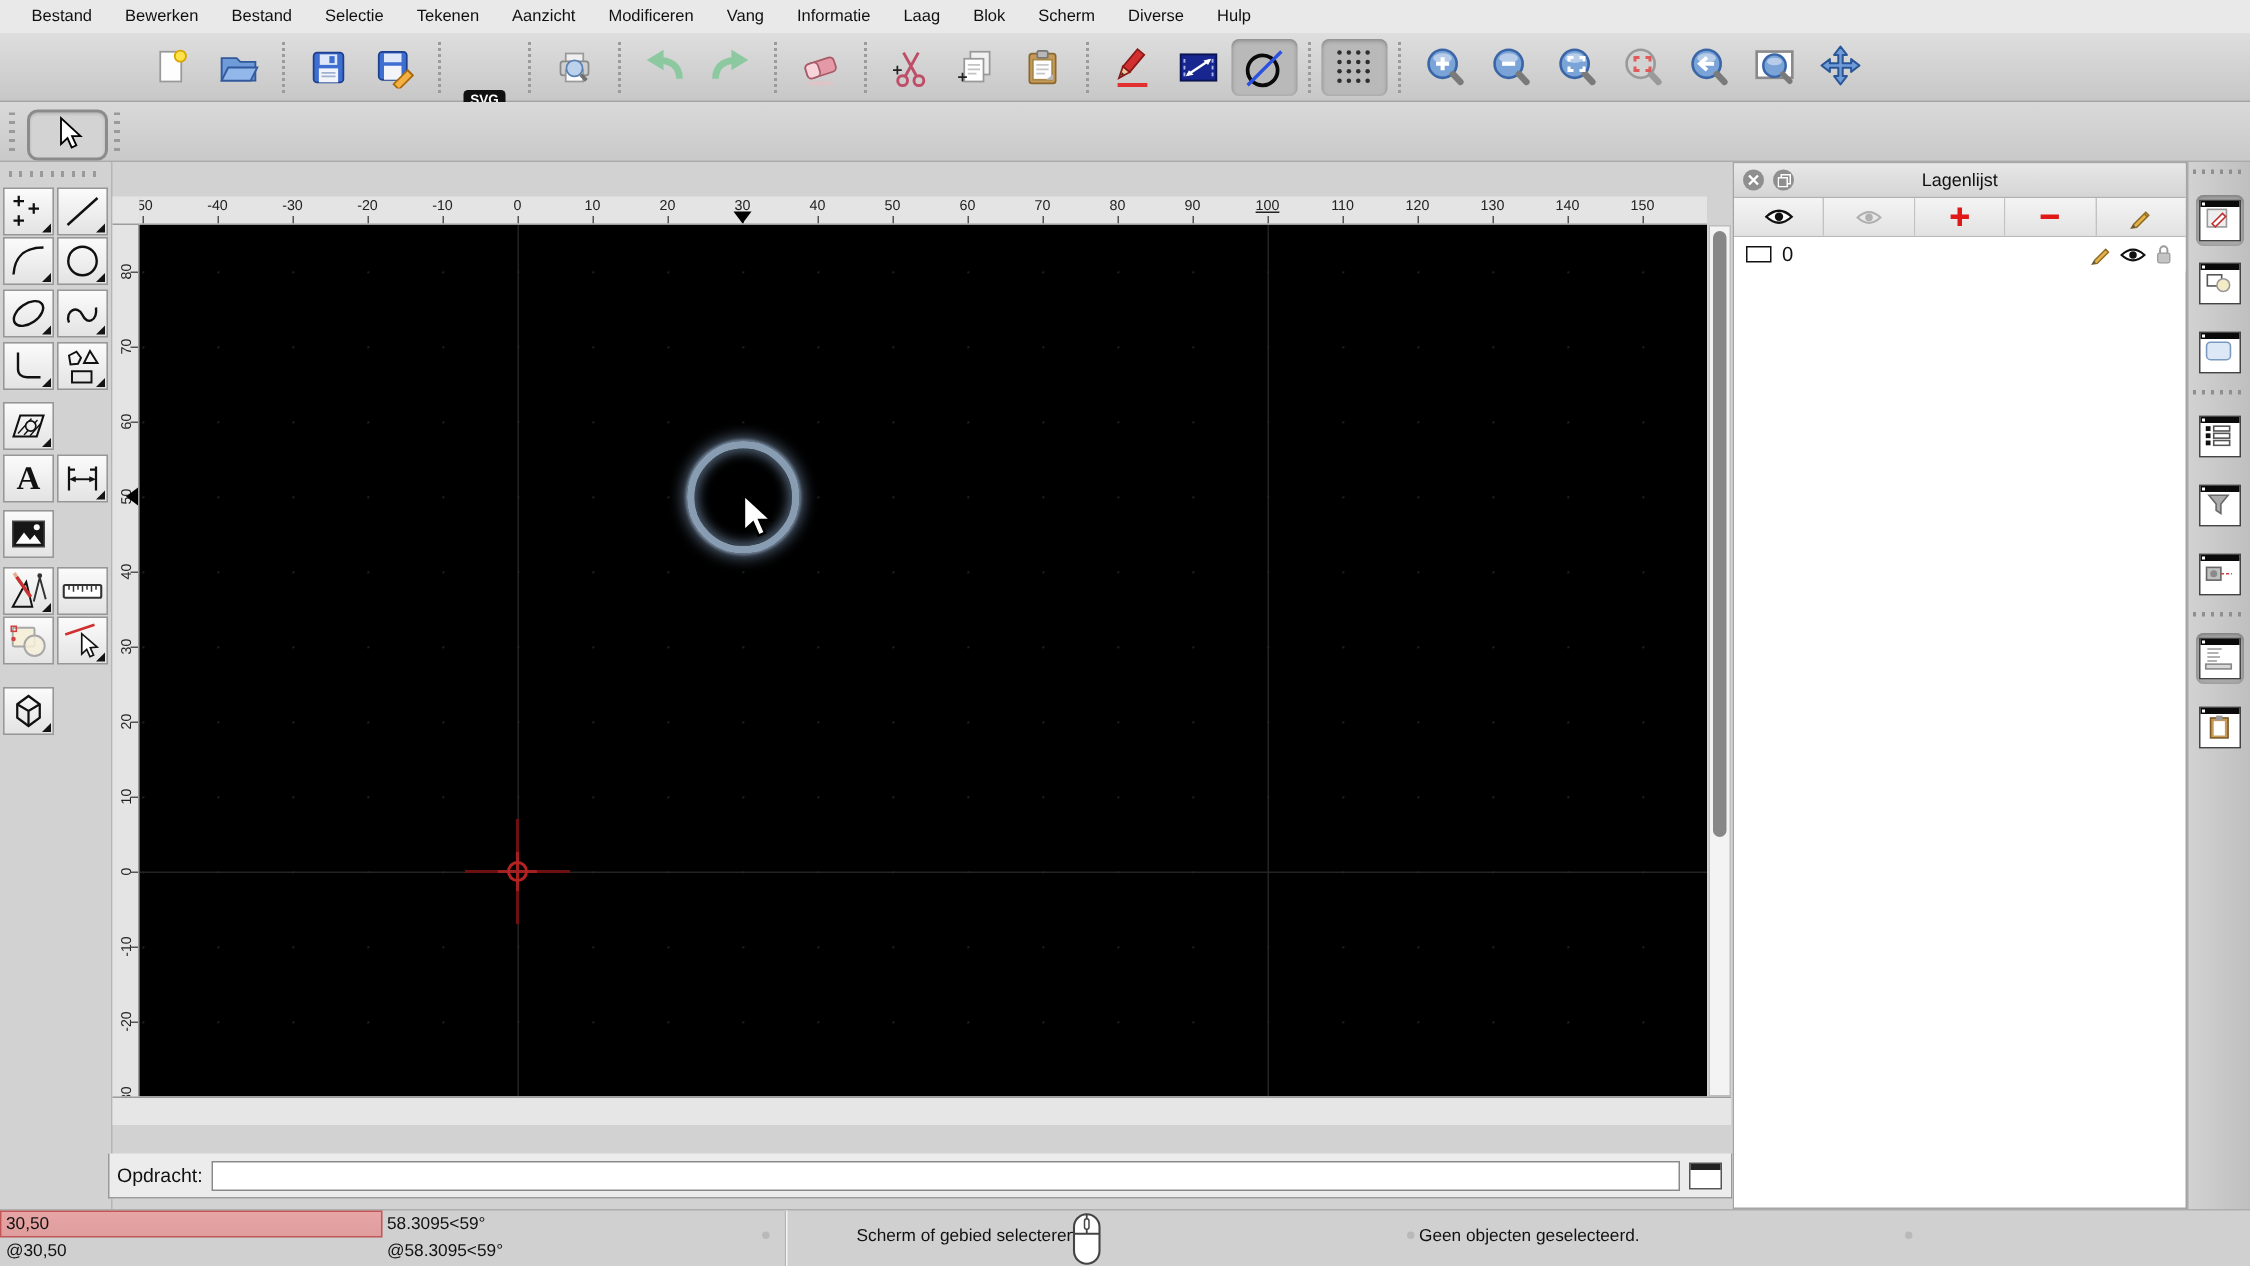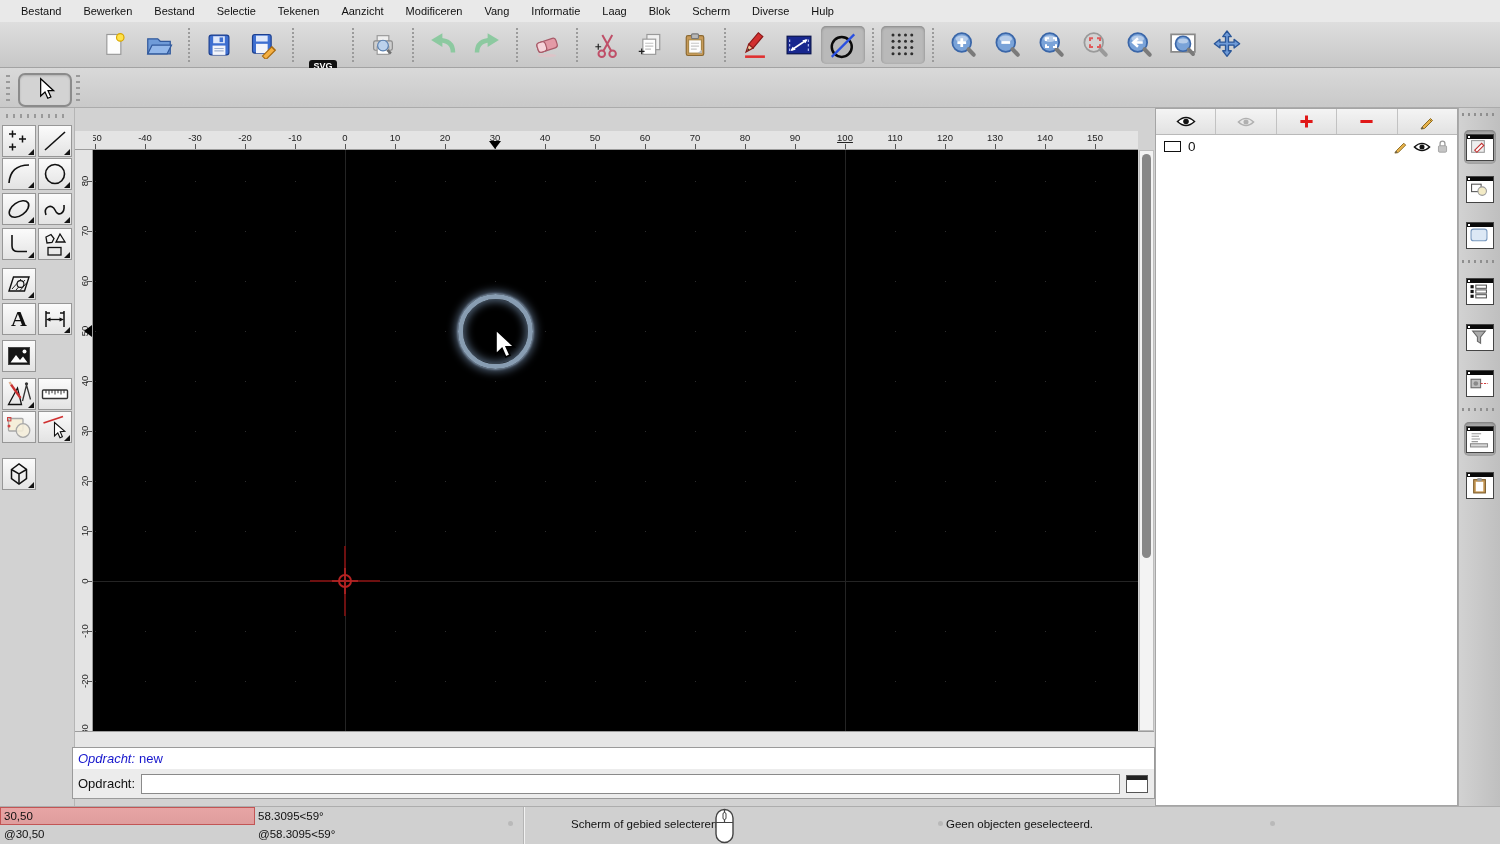--- a/index.html
+++ b/index.html
@@ -554,30 +554,41 @@
         </svg></div>
     </div>
 
   <div class="vscroll">
     <div class="vthumb"></div>
   </div>
   <div class="bottombar">
     <div class="gridind">10 &lt; 100</div>
   </div>
 
-  <div class="cmdhist">
-    <span class="lab">Opdracht:</span><span class="val">new</span>
-  </div>
   <div class="cmdrow">
     <span class="lab">Opdracht:</span>
     <input class="cmdinput" type="text" value="" style="">
     <span class="cmdbtn"></span>
   </div>
 
   <div class="panel">
+    <div class="ptitle">
+      <span class="pbtn" style="left:6px">
+        <svg width="8" height="8" viewBox="0 0 8 8">
+            <path d="M1 1l6 6M7 1L1 7" stroke="#fff" stroke-width="1.6"></path>
+          </svg>
+      </span>
+      <span class="pbtn" style="left:26px">
+        <svg width="9" height="9" viewBox="0 0 9 9">
+            <rect x="2.5" y="0.5" width="6" height="6" fill="none" stroke="#fff"></rect>
+            <rect x="0.5" y="2.5" width="6" height="6" fill="#8f8f8f" stroke="#fff"></rect>
+          </svg>
+      </span>
+      <span>Lagenlijst</span>
+    </div>
     <div class="ptools">
       <span class="ptool">
         <svg width="20" height="13" viewBox="0 0 20 13">
             <path d="M1.5 6.5Q10 -1.5 18.5 6.5Q10 14.5 1.5 6.5z" fill="#fff" stroke="#111" stroke-width="1.5"></path>
             <circle cx="10" cy="6.5" r="2.8" fill="#111"></circle>
           </svg>
       </span>
       <span class="ptool">
         <svg width="18" height="12" viewBox="0 0 20 13">
             <path d="M1.5 6.5Q10 -1.5 18.5 6.5Q10 14.5 1.5 6.5z" fill="#e8e8e8" stroke="#b0b0b0" stroke-width="1.5"></path>

